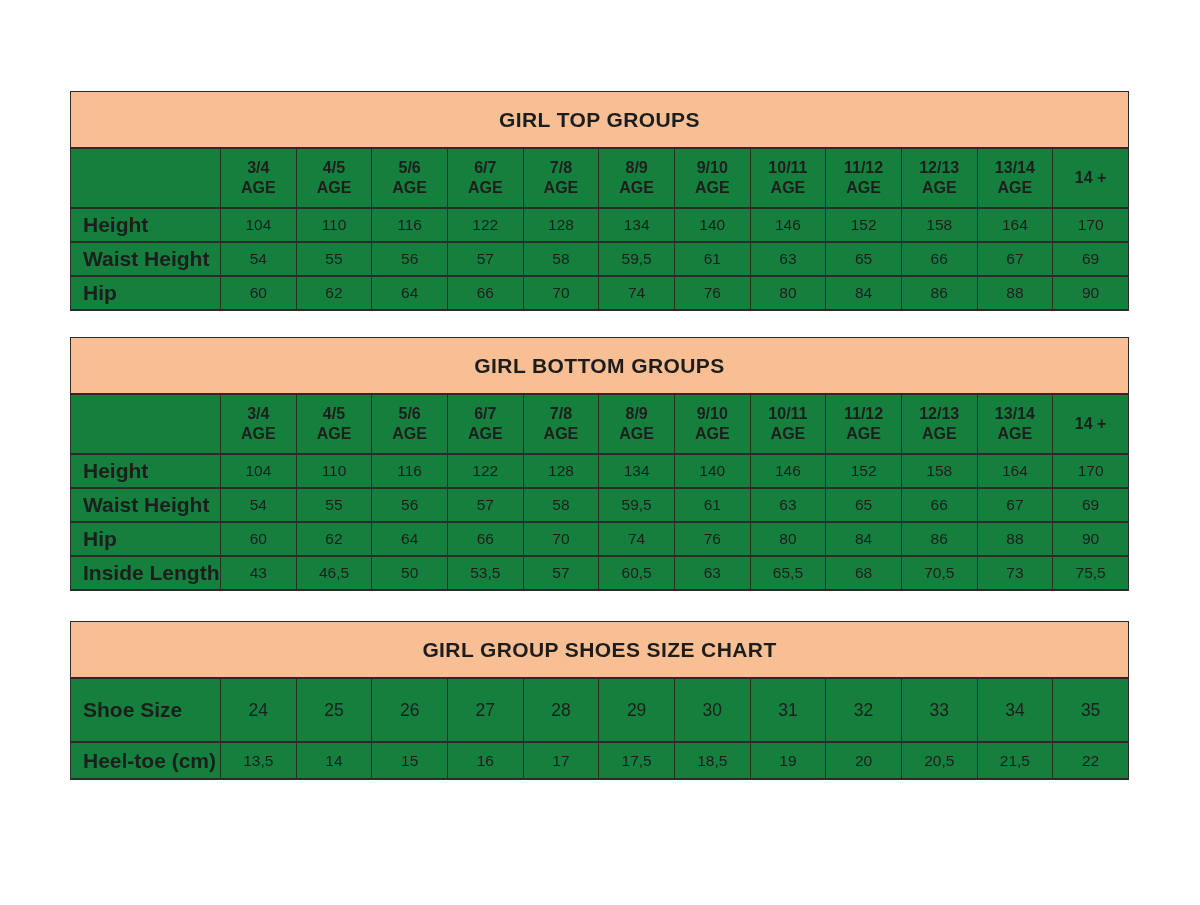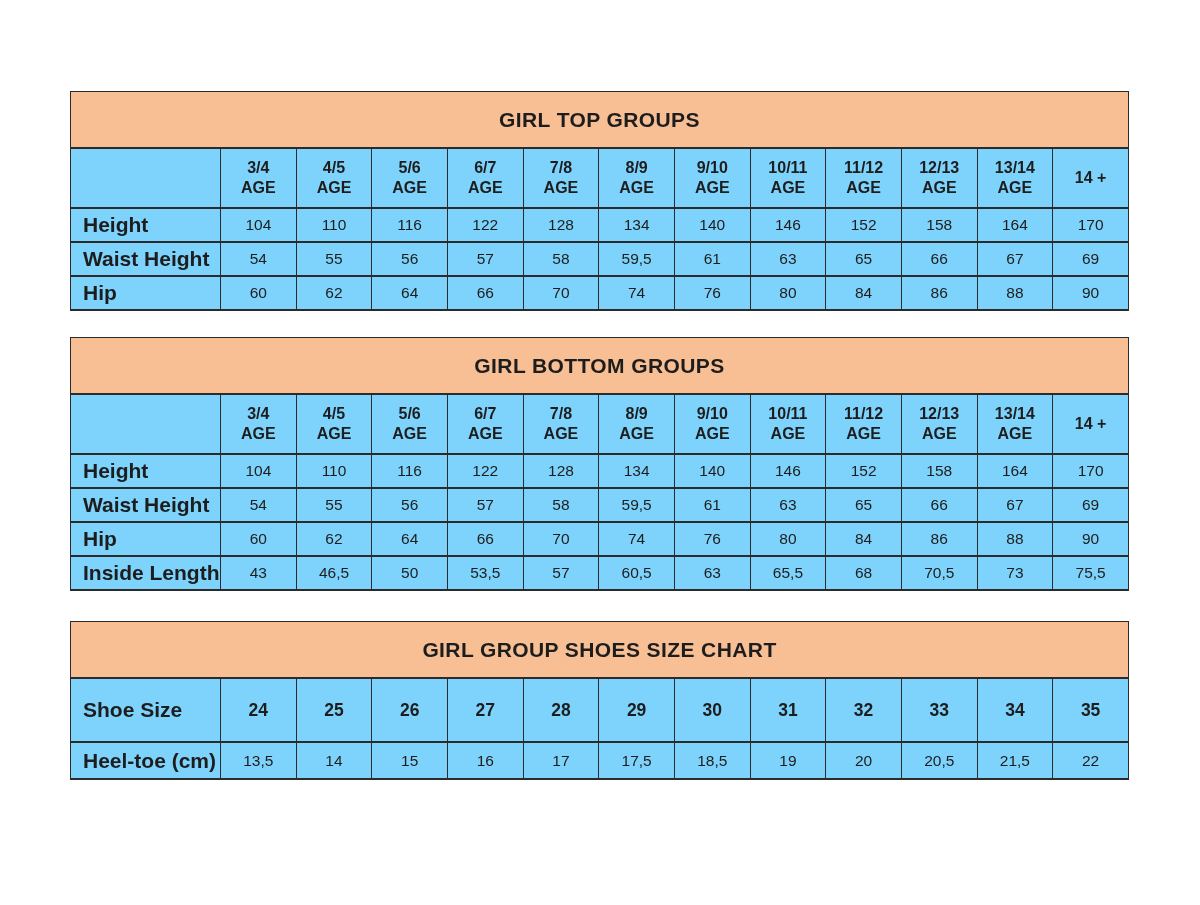--- a/index.html
+++ b/index.html
@@ -32,21 +32,21 @@
     font-size: 21px;
     font-weight: 700;
     letter-spacing: 0.4px;
     color: #1d1d1d;
   }
 
   table {
     width: 100%;
     border-collapse: collapse;
     table-layout: fixed;
-    background: #7dd3fc;
+    background: #15803d;
   }
   th, td {
     border-left: 1px solid #2b2b2b;
     border-right: 1px solid #2b2b2b;
     border-top: 2px solid #2b2b2b;
     border-bottom: 2px solid #2b2b2b;
     text-align: center;
     vertical-align: middle;
   }
   thead th {
@@ -62,21 +62,21 @@
     padding-left: 12px;
     font-size: 21px;
     font-weight: 700;
   }
   td {
     font-size: 15.5px;
     font-weight: 400;
   }
   
   .shoes tbody tr.em-row { height: 64px; }
-  .shoes tbody tr.em-row td { font-weight: 700; font-size: 17.5px; }
+  .shoes tbody tr.em-row td { font-weight: 400; font-size: 17.5px; }
   .shoes tbody tr:not(.em-row) { height: 37px; }
 </style>
 </head>
 <body>
 
 <div class="page">
 
   <section class="size-table t0">
     <div class="banner">
       <h2>GIRL TOP GROUPS</h2>

